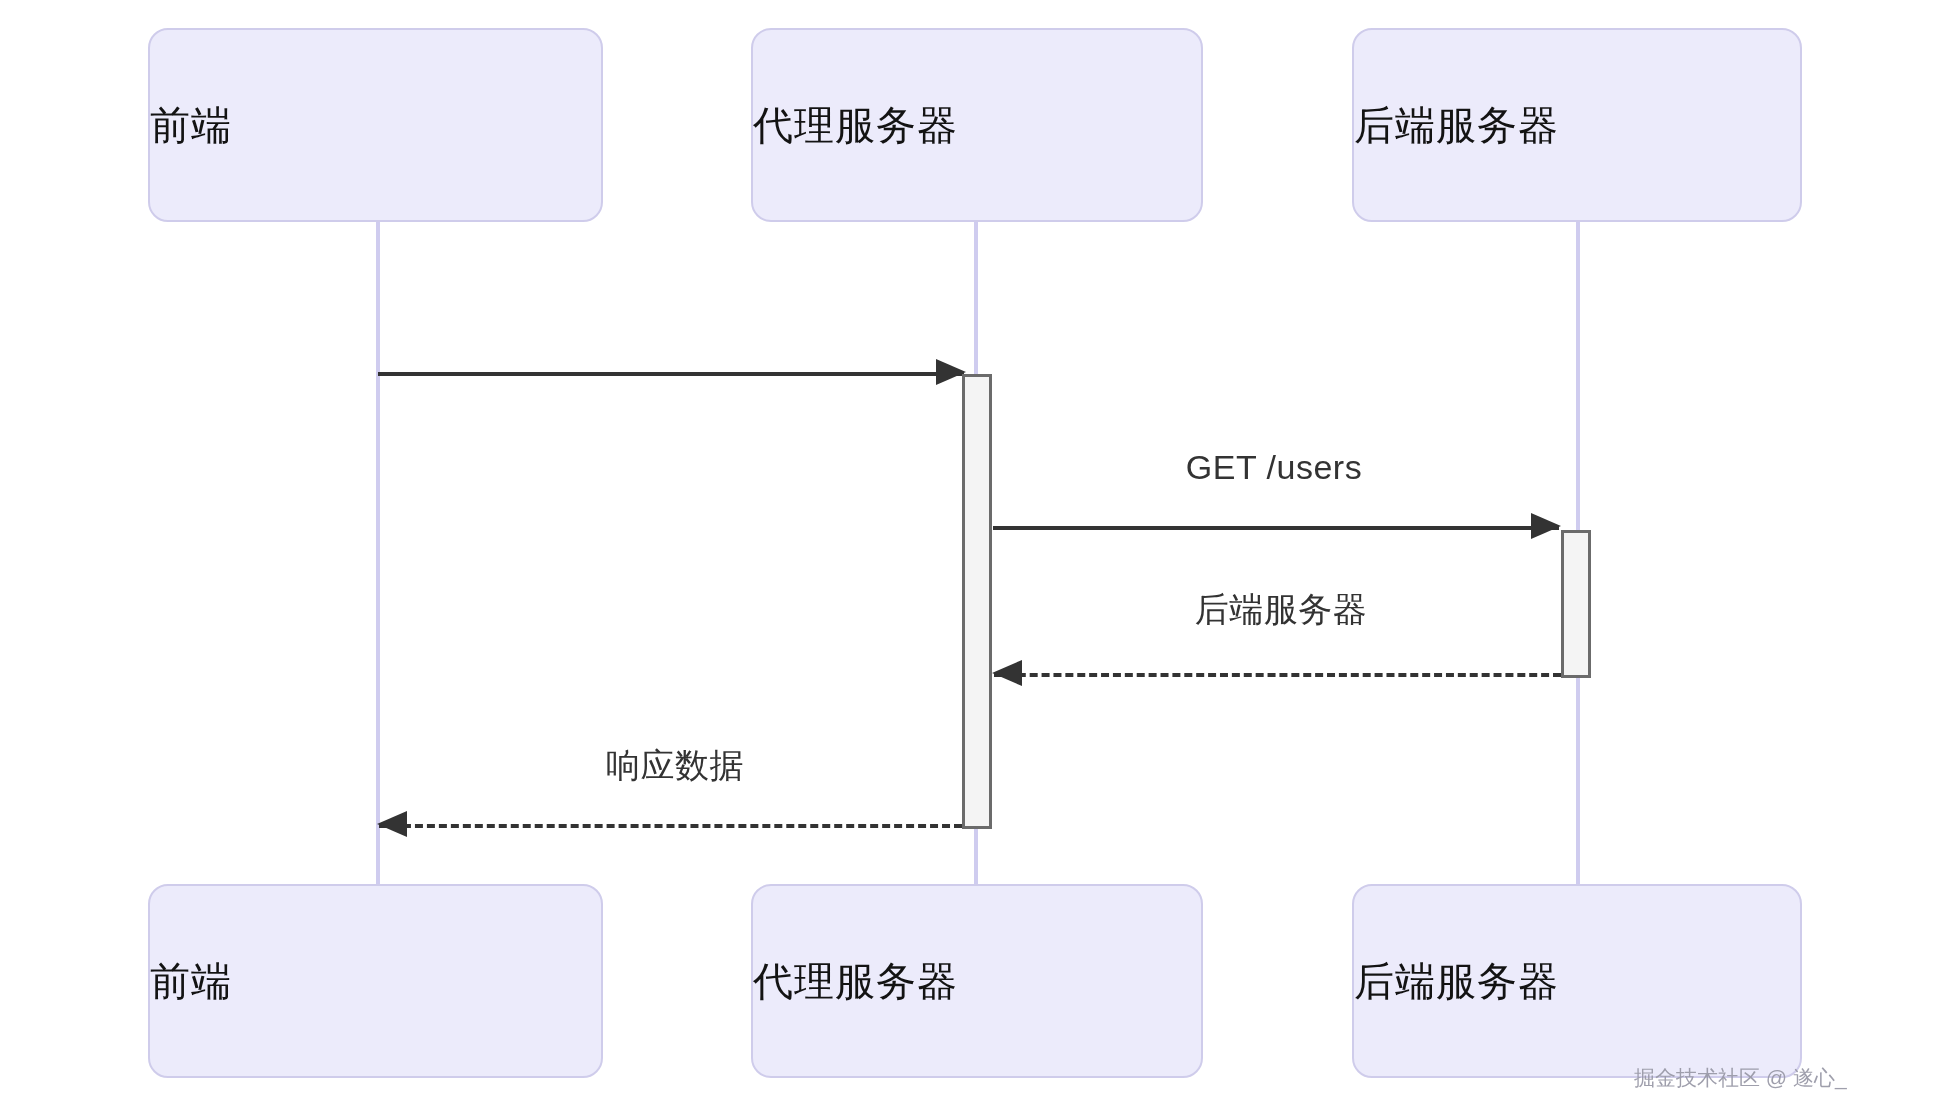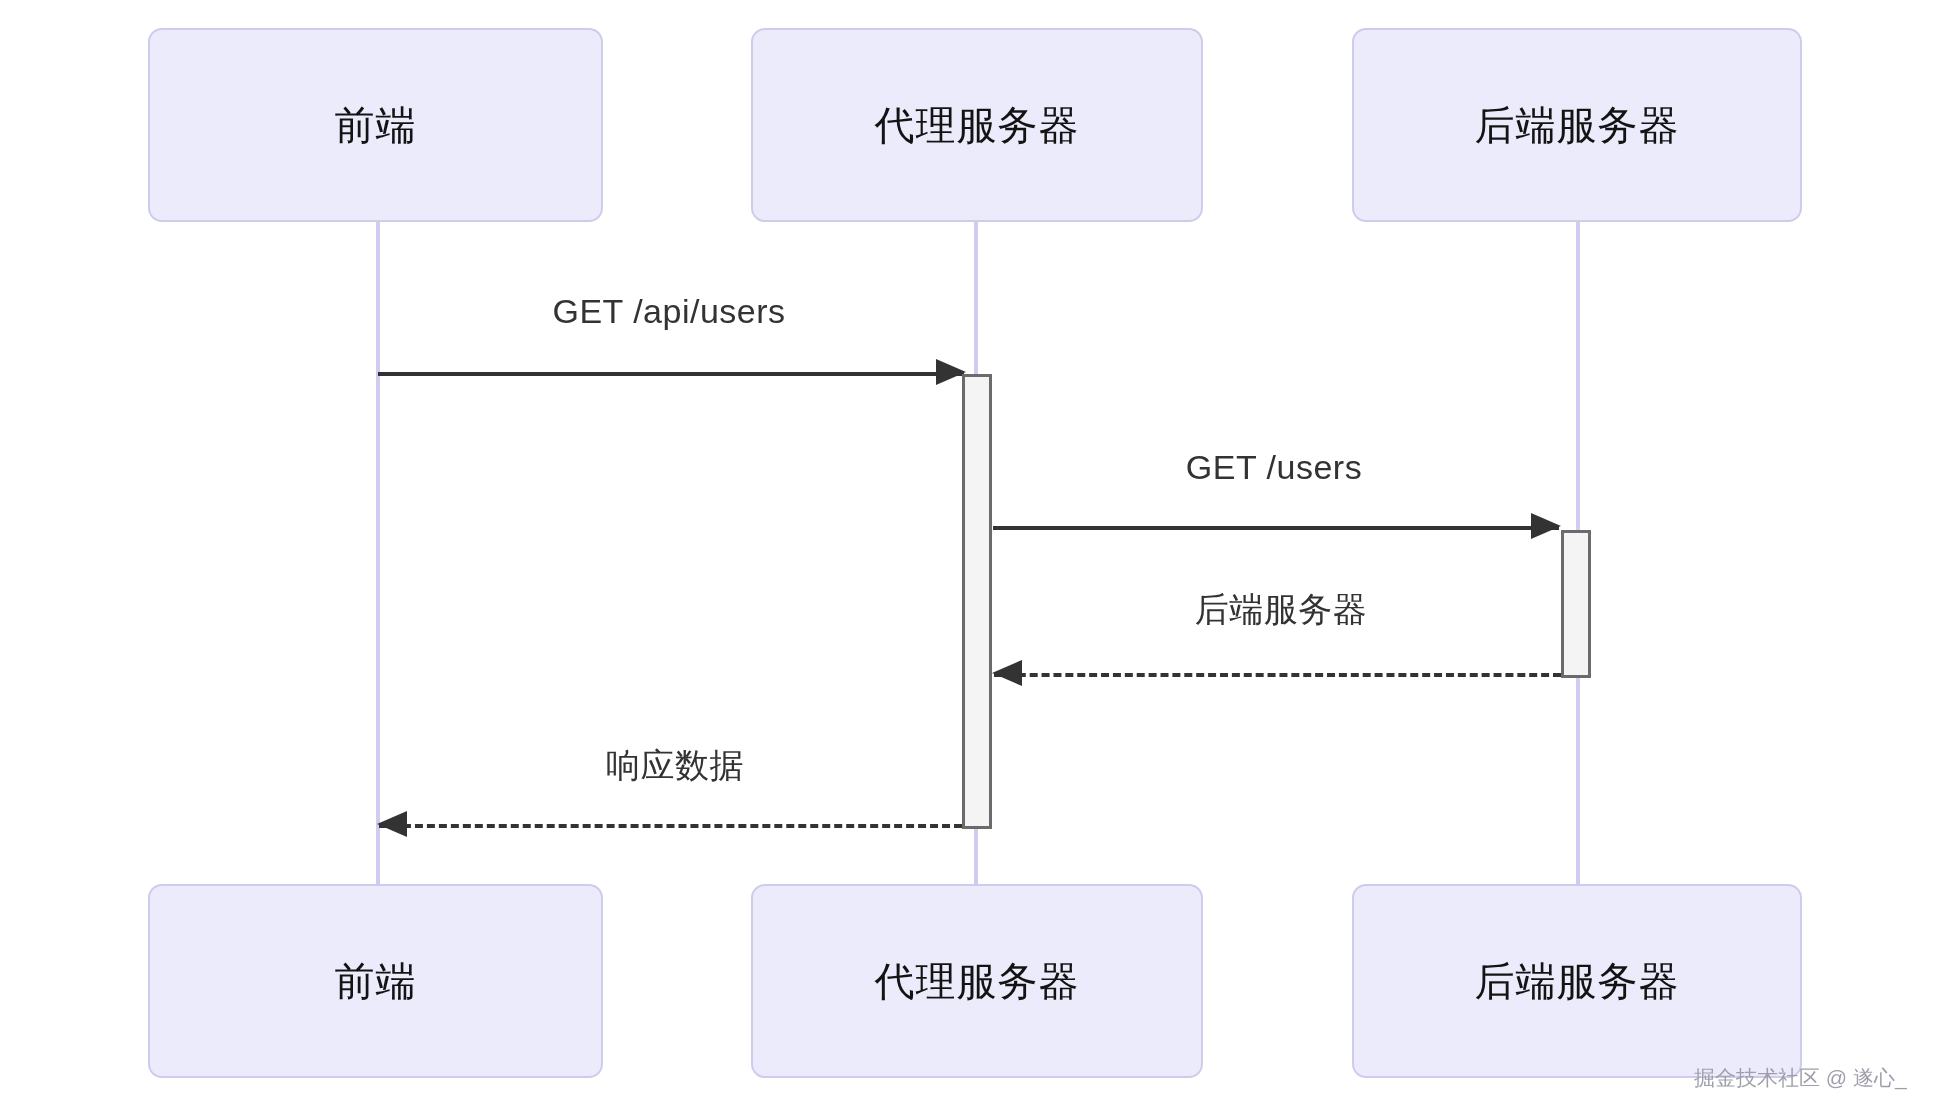--- a/index.html
+++ b/index.html
@@ -16,25 +16,25 @@
     height: 1113px;
     background: #ffffff;
     overflow: hidden;
   }
 
   
   .participant {
     position: absolute;
     background: #ECEBFB;
     border: 2px solid #CFCCEB;
-    border-radius: 14px;
+    border-radius: 20px;
     box-sizing: border-box;
     display: flex;
     align-items: center;
-    justify-content: center;
+    justify-content: flex-start;
     z-index: 4;
   }
   .participant-label {
     font-size: 40px;
     color: #131313;
     line-height: 1.2;
     letter-spacing: 1px;
     white-space: nowrap;
   }
 
@@ -129,21 +129,20 @@
   </div>
 
   <div class="participant" style="left:1352px; top:28px; width:450px; height:194px;">
     <span class="participant-label">后端服务器</span>
   </div>
 
   <div class="activation" style="left:962px; top:374px; width:30px; height:455px;"></div>
 
   <div class="activation" style="left:1561px; top:530px; width:30px; height:148px;"></div>
 
-  <div class="msg-label" style="left:669px; top:292px;">GET /api/users</div>
   <div class="msg" style="left:378px; top:372px; width:586px;">
     <div class="msg-line"></div>
     <div class="msg-head right"></div>
   </div>
 
   <div class="msg-label" style="left:1274px; top:448px;">GET /users</div>
   <div class="msg" style="left:993px; top:526px; width:566px;">
     <div class="msg-line"></div>
     <div class="msg-head right"></div>
   </div>
@@ -165,15 +164,15 @@
   </div>
 
   <div class="participant" style="left:751px; top:884px; width:452px; height:194px;">
     <span class="participant-label">代理服务器</span>
   </div>
 
   <div class="participant" style="left:1352px; top:884px; width:450px; height:194px;">
     <span class="participant-label">后端服务器</span>
   </div>
 
-  <div class="watermark" style="left:1694px; top:1064px;">掘金技术社区 @ 遂心_</div>
+  <div class="watermark" style="left:1634px; top:1064px;">掘金技术社区 @ 遂心_</div>
 
 </div>
 
 </body></html>

